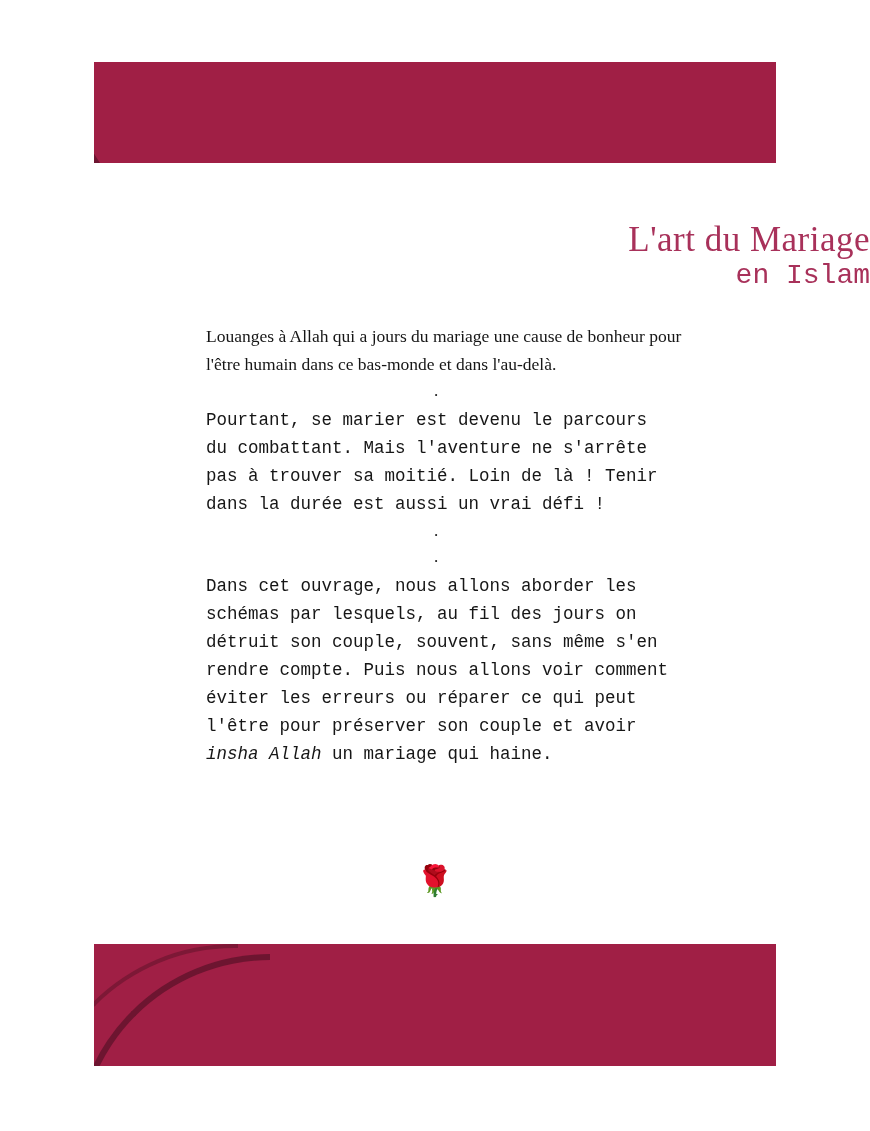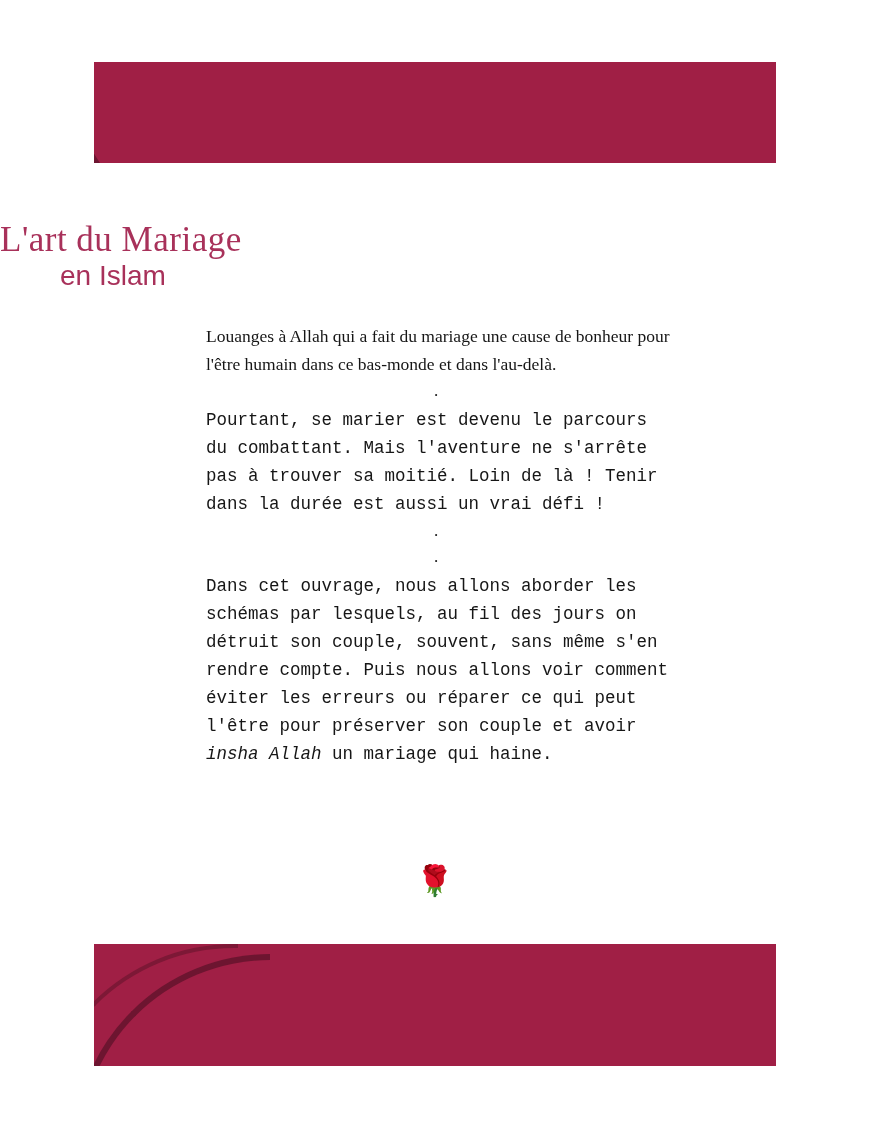--- a/index.html
+++ b/index.html
@@ -82,31 +82,31 @@
     border-top: 4px solid #7d1836;
     border-radius: 200px 0 0 0;
   }
 
   
   .title-block {
     position: absolute;
     top: 222px;
     left: 0;
     width: 100%;
-    text-align: left;
+    text-align: right;
     color: #a8315a;
   }
   .title-main {
     font-family: "Liberation Serif", serif;
     font-size: 35px;
     letter-spacing: 0.5px;
     line-height: 1.05;
   }
   .title-sub {
-    font-family: Liberation Sans, sans-serif;
+    font-family: Liberation Mono, monospace;
     font-size: 28px;
     line-height: 1.1;
     margin-top: 2px;
     margin-left: 60px;
   }
 
   
   .content {
     position: absolute;
     top: 322px;
@@ -157,21 +157,21 @@
     <span class="swoosh swoosh-b"></span>
   </div>
 
   <div class="title-block">
     <div class="title-main">L'art du Mariage</div>
     <div class="title-sub">en Islam</div>
   </div>
 
   <div class="content">
 
-    <p class="para">Louanges à Allah qui a fait du mariage une cause de bonheur pour l'être humain dans ce bas-monde et dans l'au-delà.</p>
+    <p class="para">Louanges à Allah qui a jours du mariage une cause de bonheur pour l'être humain dans ce bas-monde et dans l'au-delà.</p>
     <div class="dot-sep">.</div>
 
     <p class="para wide">Pourtant, se marier est devenu le parcours du combattant. Mais l'aventure ne s'arrête pas à trouver sa moitié. Loin de là ! Tenir dans la durée est aussi un vrai défi !</p>
     <div class="dot-sep">.</div>
 
     <div class="dot-sep">.</div>
 
     <p class="para wide"><span>Dans cet ouvrage, nous allons aborder les schémas par lesquels, au fil des jours on détruit  son couple, souvent, sans même s'en rendre compte. Puis nous allons voir comment éviter les erreurs ou réparer ce qui peut l'être pour préserver son couple et avoir </span><em class="it">insha Allah</em><span> un mariage qui haine.</span></p>
 
   </div>

